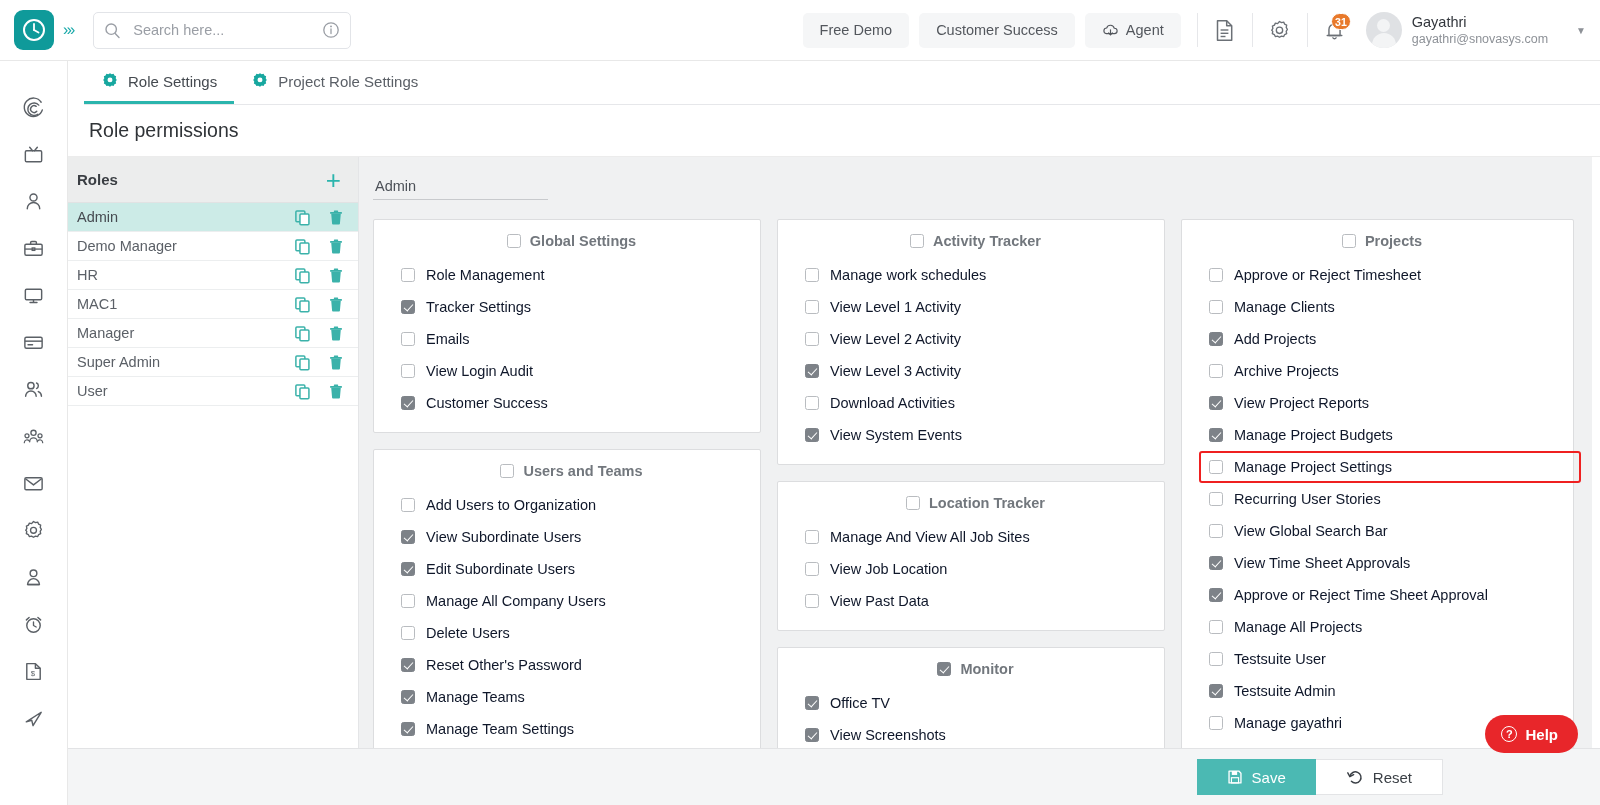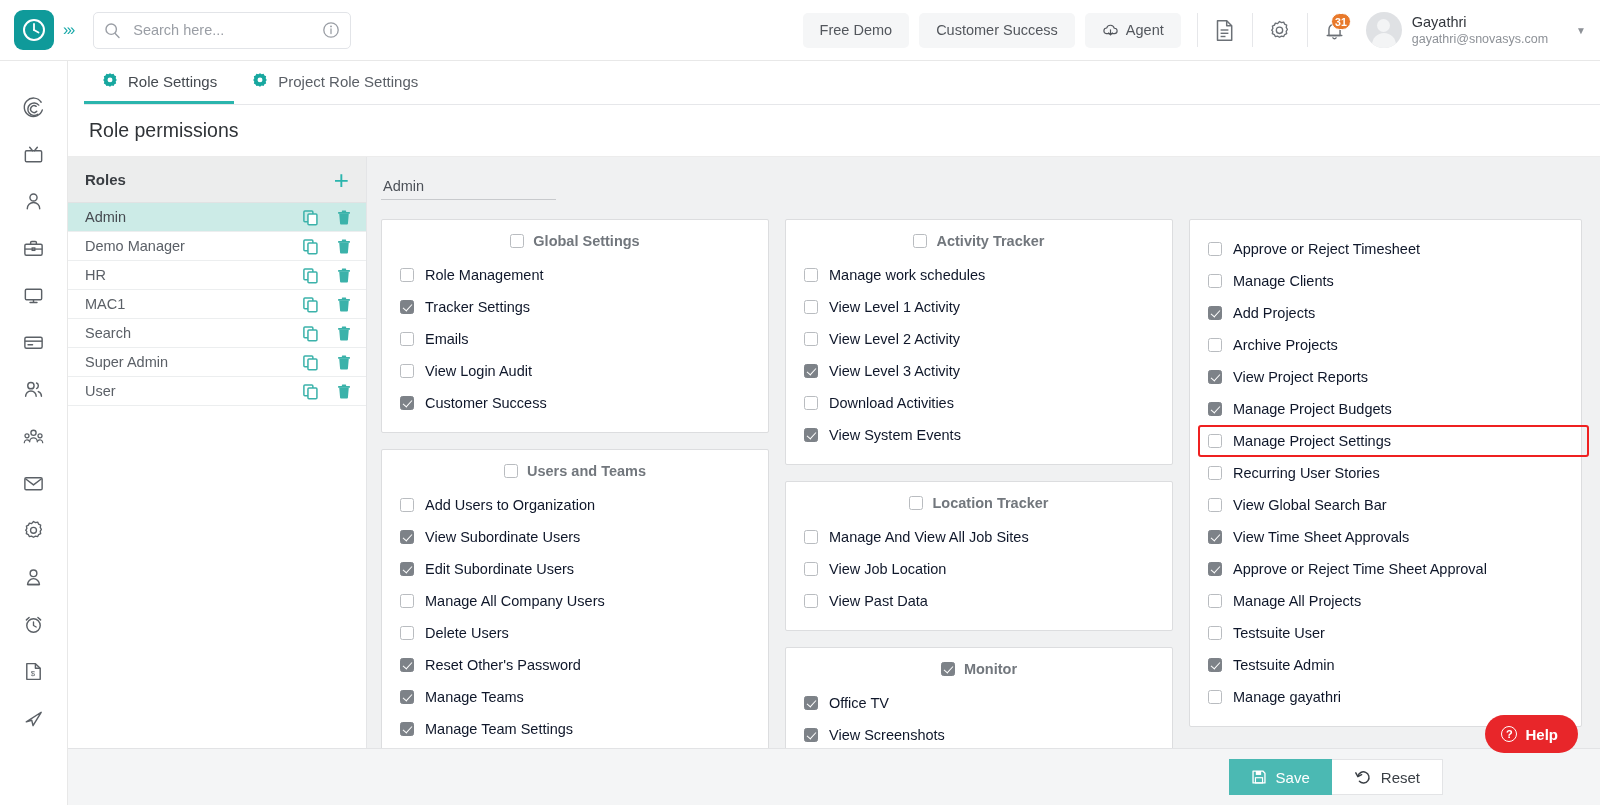--- a/index.html
+++ b/index.html
@@ -92,21 +92,21 @@
   
   .titlebar {
     position: absolute; top: 105px; left: 68px; width: 1532px; height: 52px;
     background: #fff; border-bottom: 1px solid #ececec;
     display: flex; align-items: center; padding-left: 21px;
   }
   .titlebar .ttl { font-size: 19.5px; color: #2f3337; }
 
   
   .body-area {
-    position: absolute; top: 157px; left: 68px; width: 1532px; height: 591px;
+    position: absolute; top: 157px; left: 60px; width: 1532px; height: 591px;
     background: #f0f1f2; display: flex;
   }
   
   .roles-panel {
     width: 299px; background: #fff; border-right: 1px solid #e4e5e7;
     display: flex; flex-direction: column; flex: none;
   }
   .roles-head {
     height: 46px; background: #eceded; display: flex; align-items: center;
     padding: 0 17px; border-bottom: 1px solid #e1e2e3;
@@ -130,21 +130,21 @@
     background: transparent; font-size: 14.5px; color: #4c5158; padding: 0 0 5px 2px;
     font-family: "Liberation Sans", sans-serif;
   }
   .cols {
     flex: 1; display: flex; gap: 16px; padding: 14px 16px 0 14px; overflow: hidden;
   }
   .col { width: 388px; display: flex; flex-direction: column; gap: 16px; flex: none; }
   .col:last-child { width: 393px; }
   .card {
     background: #fff; border: 1px solid #dcdddf; border-radius: 2px;
-    padding: 13px 0 13px 0; flex: none;
+    padding: 13px 0 13px 9px; flex: none;
   }
   .card-title {
     display: flex; align-items: center; justify-content: center; gap: 9px;
     font-size: 14.5px; font-weight: bold; color: #72777d; margin-bottom: 10px;
   }
   .opt {
     display: flex; align-items: center; gap: 11px; height: 32px;
     padding-left: 18px; font-size: 14.5px; color: #0f172a; cursor: pointer;
     position: relative;
   }
@@ -161,21 +161,21 @@
     border: solid #fff; border-width: 0 1.8px 1.8px 0; transform: rotate(42deg);
   }
 
   
   .bottombar {
     position: absolute; bottom: 0; left: 68px; width: 1532px; height: 57px;
     background: #f4f5f6; border-top: 1px solid #e2e3e5;
     display: flex; align-items: center; justify-content: flex-end; padding-right: 157px; z-index: 20;
   }
   .btn {
-    height: 36px; display: flex; align-items: center; gap: 9px; padding: 0 22px;
+    height: 36px; display: flex; align-items: center; gap: 9px; padding: 0 30px;
     font-size: 15px; cursor: pointer; border: none;
     font-family: "Liberation Sans", sans-serif;
   }
   .btn-save { background: #4bb9b3; color: #fff; }
   .btn-reset { background: #fff; color: #3b4046; border: 1px solid #e3e4e6; border-left: none; }
 
   
   .help {
     position: absolute; right: 22px; bottom: 52px; height: 38px; padding: 0 20px 0 16px;
     background: #e8262a; color: #fff; border-radius: 19px; display: flex;
@@ -467,21 +467,21 @@
             <span>
               <svg width="16" height="17" viewBox="0 0 18 18">
                 <path d="M3.6 4.6h10.8l-1 11.4a1 1 0 0 1-1 .9H5.6a1 1 0 0 1-1-.9z" fill="#3bb2aa"></path>
                 <rect x="2.3" y="2.9" width="13.4" height="1.8" rx="0.6" fill="#3bb2aa"></rect>
                 <rect x="6.6" y="1" width="4.8" height="2.1" rx="0.6" fill="#3bb2aa"></rect>
               </svg>
             </span>
           </span>
         </div>
         <div class="role-row">
-          <span class="rname">Search</span>
+          <span class="rname">Manager</span>
           <span class="role-acts">
             <span>
               <svg width="17" height="17" viewBox="0 0 18 18">
                 <rect x="2" y="2" width="9.5" height="11.5" rx="1.1" fill="none" stroke="#3bb2aa" stroke-width="1.6"></rect>
                 <rect x="6.3" y="5.2" width="9.5" height="11.5" rx="1.1" fill="#fff" stroke="#3bb2aa" stroke-width="1.6"></rect>
               </svg>
             </span>
             <span>
               <svg width="16" height="17" viewBox="0 0 18 18">
                 <path d="M3.6 4.6h10.8l-1 11.4a1 1 0 0 1-1 .9H5.6a1 1 0 0 1-1-.9z" fill="#3bb2aa"></path>
@@ -660,20 +660,24 @@
               <span>Office TV</span>
             </div>
             <div class="opt">
               <span class="cb on"></span>
               <span>View Screenshots</span>
             </div>
           </div>
         </div>
       <div class="col" id="col-2">
           <div class="card">
+            <div class="card-title">
+              <span class="cb"></span>
+              <span>Projects</span>
+            </div>
             <div class="opt">
               <span class="cb"></span>
               <span>Approve or Reject Timesheet</span>
             </div>
             <div class="opt">
               <span class="cb"></span>
               <span>Manage Clients</span>
             </div>
             <div class="opt">
               <span class="cb on"></span>

